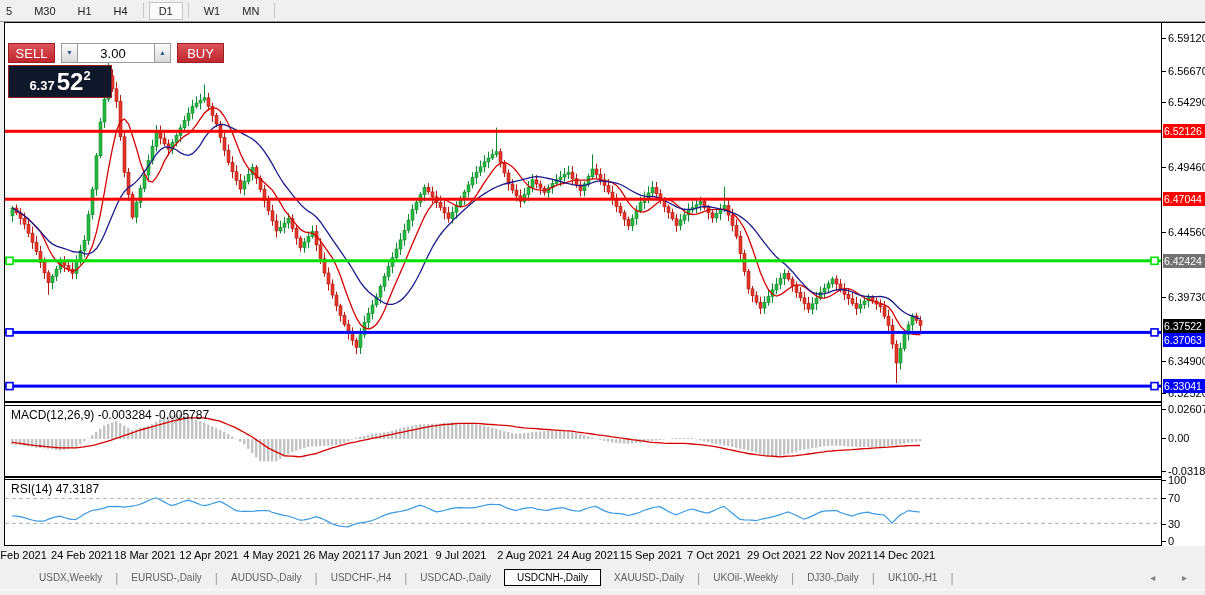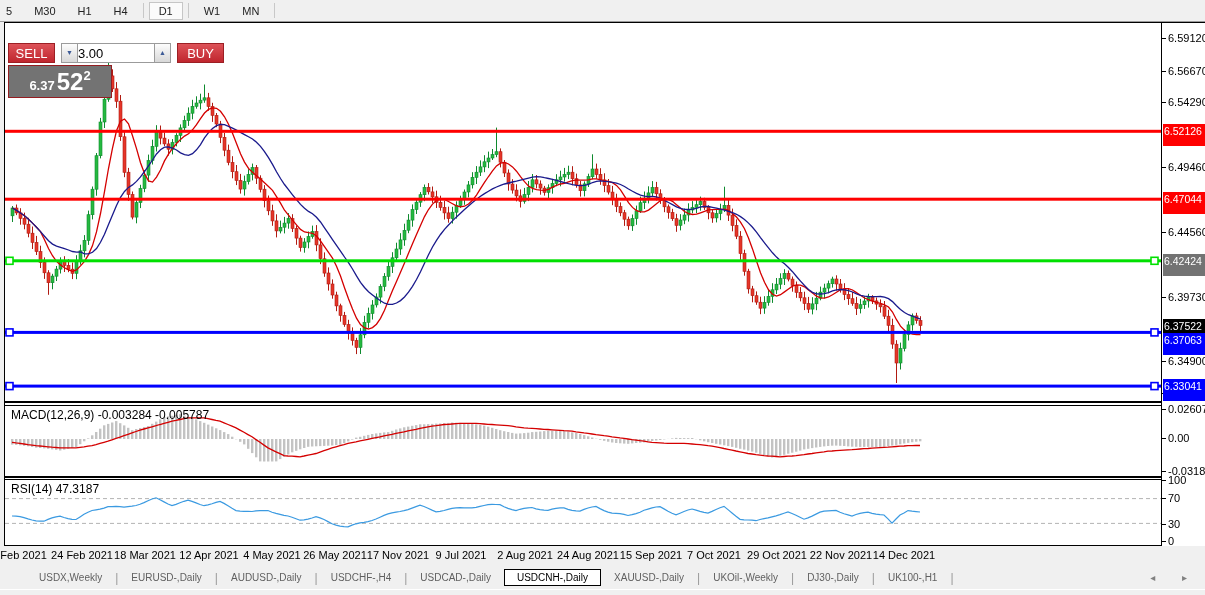--- a/index.html
+++ b/index.html
@@ -15,41 +15,41 @@
   
   .window{position:absolute;left:4px;top:22px;width:1200px;height:524px;background:#fff;
           border:1px solid #000;border-right:none;}
   .plot{position:absolute;left:0;background:#fff;overflow:hidden;}
   .price-plot{top:0;width:1156px;height:378px;border-bottom:2px solid #000;}
   .macd-plot{top:382px;width:1156px;height:70px;border-top:1px solid #000;border-bottom:2px solid #000;}
   .rsi-plot{top:456px;width:1156px;height:65px;border-top:1px solid #000;border-bottom:2px solid #000;}
   .axis-col{position:absolute;left:1156px;top:0;width:44px;height:523px;background:#fff;border-left:1px solid #000;}
   .tick{position:absolute;font-size:11px;color:#000;left:6px;white-space:nowrap;}
   .tickmark{position:absolute;left:0;width:4px;height:1px;background:#000;}
-  .lvl-label{position:absolute;left:1px;width:42px;height:22px;line-height:14px;font-size:10.5px;
+  .lvl-label{position:absolute;left:1px;width:42px;height:14px;line-height:14px;font-size:10.5px;
              color:#fff;padding-left:1px;white-space:nowrap;}
   .pane-label{position:absolute;left:6px;top:2px;font-size:12px;color:#000;z-index:5;white-space:nowrap;}
 
   
   .sym-header{position:absolute;left:10px;top:4px;font-size:12px;color:#000;z-index:6;white-space:nowrap;}
   .sym-header .tri{font-size:9px;margin-right:6px;}
   .sym-header span{margin-right:4px;}
 
   
   .trade-panel{position:absolute;left:3px;top:20px;width:216px;z-index:7;}
   .tp-row1{display:flex;height:20px;}
   .tp-btn{width:47px;height:20px;line-height:20px;text-align:center;color:#fff;font-size:13px;
           background:linear-gradient(#dd5258,#c0262e);border:1px solid #9c1f24;box-sizing:border-box;cursor:pointer;}
   .tp-spin{width:17px;height:20px;box-sizing:border-box;border:1px solid #9b9b9b;
            background:linear-gradient(#fdfdfd,#d8d8d8);font-size:7px;color:#3c5a96;text-align:center;line-height:18px;cursor:pointer;}
   .tp-val{width:76px;height:20px;box-sizing:border-box;border:1px solid #9b9b9b;border-left:none;border-right:none;
-          font-size:13px;text-align:left;padding:0 6px 0 0;font-family:"Liberation Sans",sans-serif;color:#000;background:#fff;}
+          font-size:13px;text-align:center;padding:0 6px 0 0;font-family:"Liberation Sans",sans-serif;color:#000;background:#fff;}
   .tp-gap{width:6px;}
   .tp-row2{display:flex;margin-top:2px;}
-  .tp-price{width:104px;height:33px;background:#737373;border:1px solid #951d21;box-sizing:border-box;
+  .tp-price{width:104px;height:33px;background:#0f172a;border:1px solid #951d21;box-sizing:border-box;
             color:#fff;display:flex;align-items:flex-end;justify-content:center;padding-bottom:2px;cursor:pointer;}
   .tp-price .small{font-size:13px;font-weight:bold;margin:0 2px 2px 0;}
   .tp-price .big{font-size:24px;font-weight:bold;line-height:26px;}
   .tp-price .sup{font-size:13px;font-weight:bold;position:relative;top:-12px;}
   .tp-price + .tp-price{margin-left:4px;}
 
   
   .date-axis{position:absolute;left:4px;top:546px;width:1201px;height:20px;background:#f0f0f0;}
   .date-label{position:absolute;top:3px;font-size:11px;color:#000;transform:translateX(-50%);white-space:nowrap;}
   .tab-bar{position:absolute;left:0;top:566px;width:1205px;height:23px;background:#f0f0f0;
@@ -878,21 +878,21 @@
       </div>
   </div>
 
   <div class="date-axis" id="dateAxis">
       <div class="date-label" style="left:15px">2 Feb 2021</div>
       <div class="date-label" style="left:78px">24 Feb 2021</div>
       <div class="date-label" style="left:141px">18 Mar 2021</div>
       <div class="date-label" style="left:205px">12 Apr 2021</div>
       <div class="date-label" style="left:268px">4 May 2021</div>
       <div class="date-label" style="left:331px">26 May 2021</div>
-      <div class="date-label" style="left:394px">17 Nov 2021</div>
+      <div class="date-label" style="left:394px">17 Jun 2021</div>
       <div class="date-label" style="left:457px">9 Jul 2021</div>
       <div class="date-label" style="left:521px">2 Aug 2021</div>
       <div class="date-label" style="left:584px">24 Aug 2021</div>
       <div class="date-label" style="left:647px">15 Sep 2021</div>
       <div class="date-label" style="left:710px">7 Oct 2021</div>
       <div class="date-label" style="left:773px">29 Oct 2021</div>
       <div class="date-label" style="left:837px">22 Nov 2021</div>
       <div class="date-label" style="left:900px">14 Dec 2021</div>
     </div>
 

